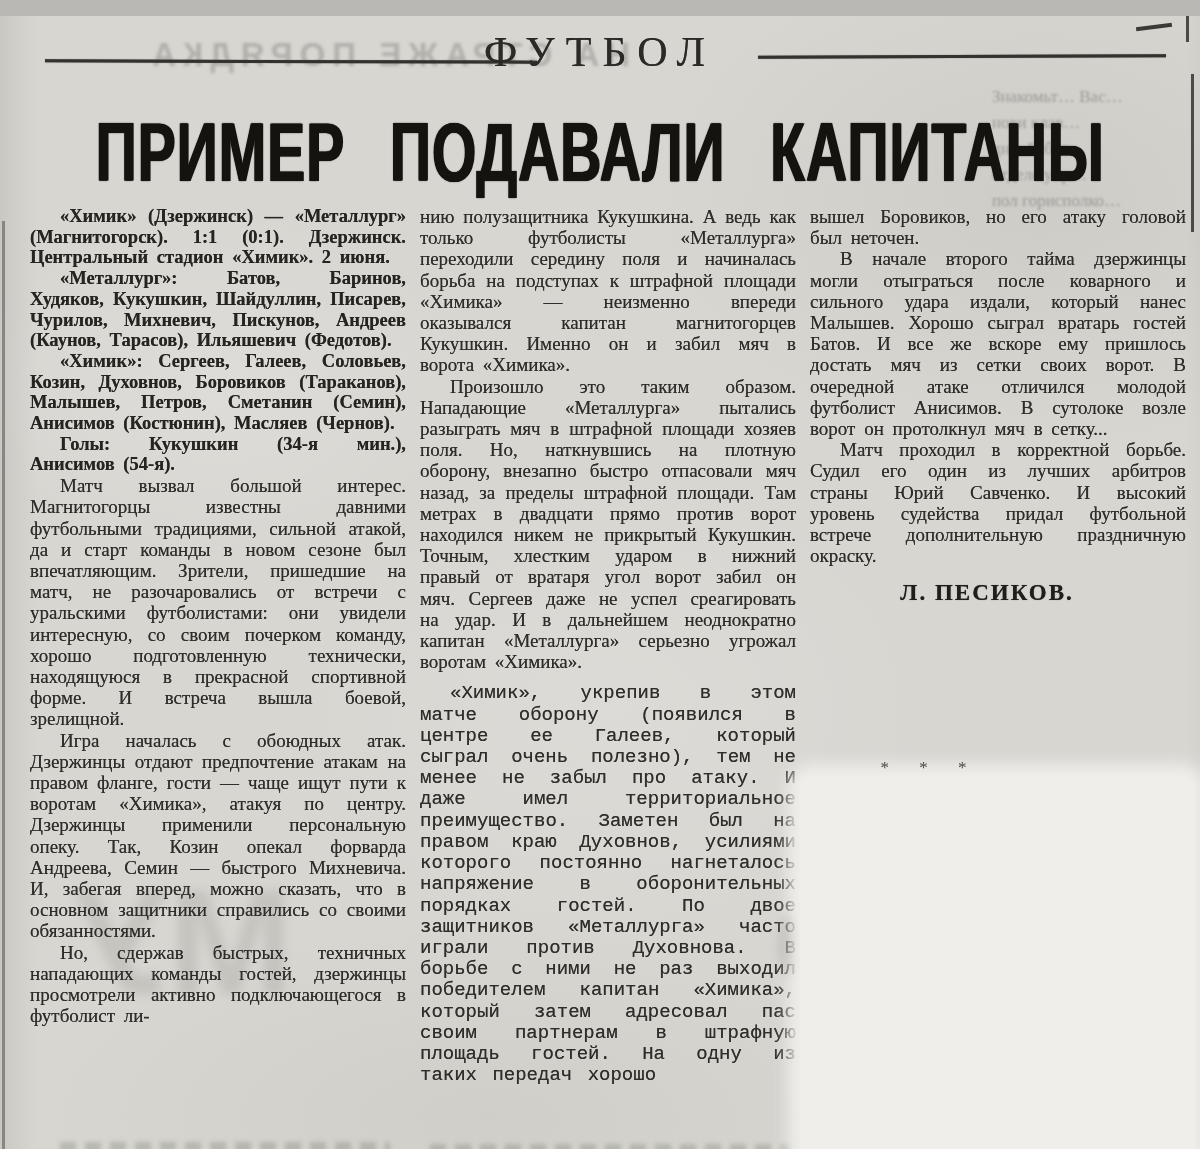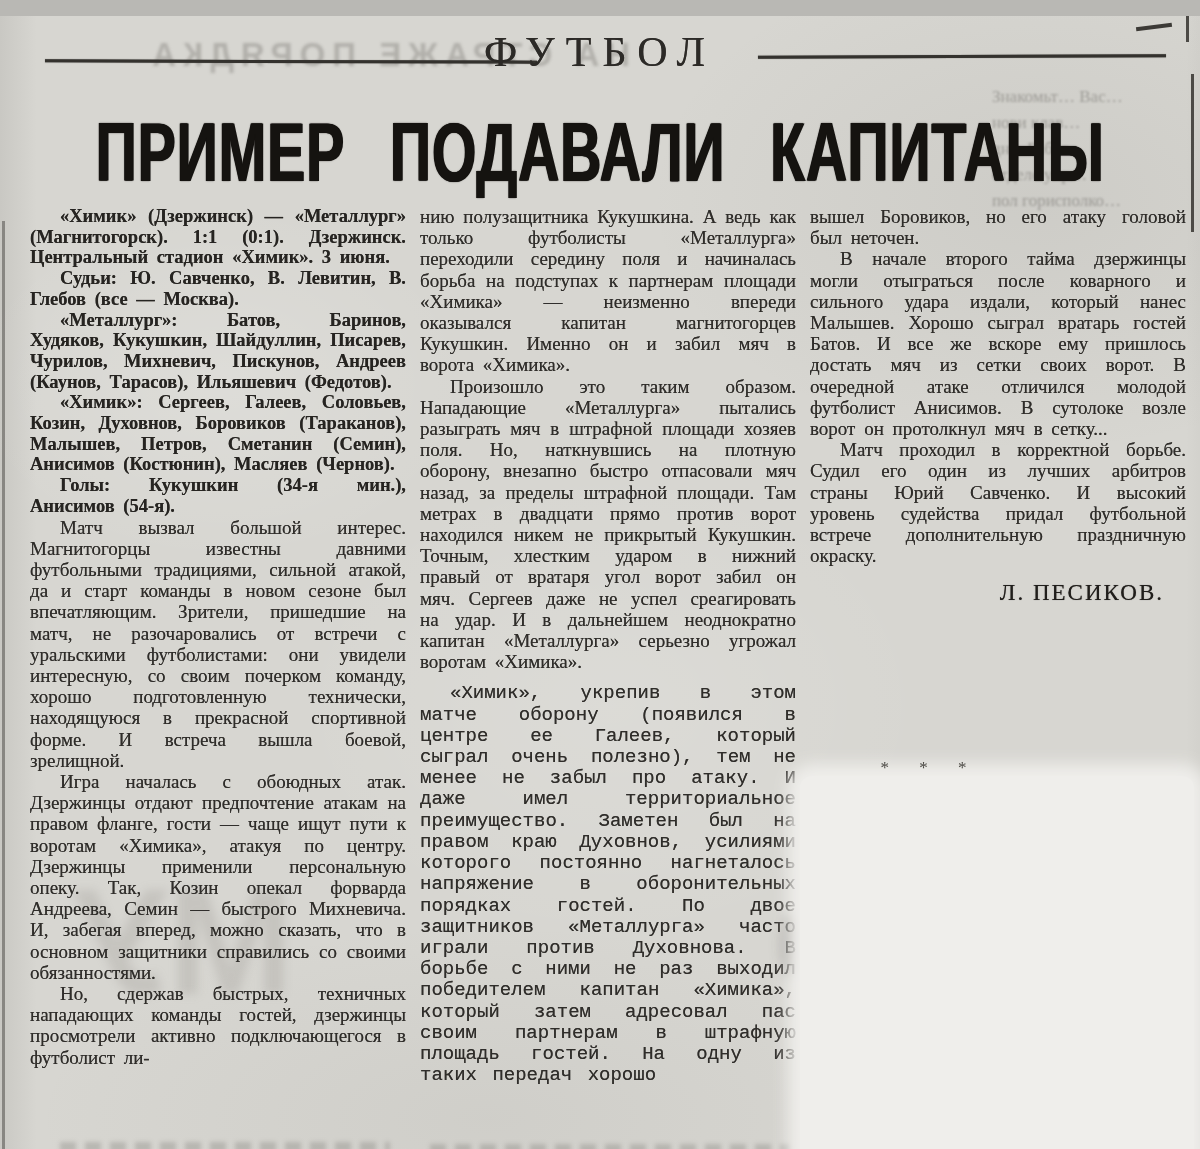--- a/index.html
+++ b/index.html
@@ -24,21 +24,21 @@
             text-shadow:1px 0 0 currentColor,-0.5px 0 0 currentColor,0 0 1.2px rgba(20,18,16,.85);}
   
   .columns{position:absolute;left:30px;top:190px;width:1158px;display:flex;gap:14px;z-index:2;}
   .col{width:376px;}
   .col p.para{margin:0;text-align:justify;text-indent:30px;
        font-size:19px;line-height:21.2px;word-spacing:4px;color:var(--ink,#2f2d2a);
        text-shadow:0 0 .6px rgba(45,43,40,.75);}
   .col p.para.lede{font-weight:bold;font-size:18.5px;line-height:20.7px;color:#262421;}
   .col p.para.noindent{text-indent:0;}
   .col p.para.spaced{margin-top:11px;font-family:Liberation Mono, monospace;}
-  .signature{margin:14px 22px 0 0;text-align:right;font-weight:normal;font-size:23px;
+  .signature{margin:14px 22px 0 0;text-align:center;font-weight:bold;font-size:23px;
              letter-spacing:2px;color:#201e1b;text-shadow:0 0 .7px rgba(30,28,25,.8);}
   
   .bleed-mirrored{position:absolute;top:20px;left:150px;width:480px;z-index:1;text-align:center;
       transform:scaleX(-1);font-family:"Liberation Sans",sans-serif;font-weight:bold;font-size:33px;
       letter-spacing:7px;color:rgba(122,120,114,.40);filter:blur(1.6px);white-space:nowrap;}
   .bleed-top-right{position:absolute;left:992px;top:68px;width:205px;z-index:1;
       font-size:17px;line-height:26px;color:rgba(122,120,115,.60);filter:blur(1.1px);}
   .bleed-top-right div{white-space:nowrap;overflow:hidden;}
   .bleed-big{position:absolute;left:75px;top:840px;z-index:1;font-family:"Liberation Sans",sans-serif;
       font-weight:bold;font-size:150px;color:rgba(128,126,120,.20);filter:blur(5px);transform:scaleX(-1);}
@@ -86,33 +86,32 @@
   <h1 class="headline">ПРИМЕР ПОДАВАЛИ КАПИТАНЫ</h1>
 
   <div class="right-rule"></div>
   <div class="tr-corner"></div>
   <div class="tr-dash"></div>
   <div class="left-edge"></div>
 
   <div class="columns">
     <div class="col">
       <div class="col-paras">
-          <p class="para lede">«Химик» (Дзержинск) — «Металлург» (Магнитогорск). 1:1 (0:1). Дзержинск. Центральный стадион «Химик». 3 июня.</p>
-          <p class="para lede">Судьи: Ю. Савченко, В. Левитин, В. Глебов (все — Москва).</p>
+          <p class="para lede">«Химик» (Дзержинск) — «Металлург» (Магнитогорск). 1:1 (0:1). Дзержинск. Центральный стадион «Химик». 2 июня.</p>
           <p class="para lede">«Металлург»: Батов, Баринов, Худяков, Кукушкин, Шайдуллин, Писарев, Чурилов, Михневич, Пискунов, Андреев (Каунов, Тарасов), Ильяшевич (Федотов).</p>
           <p class="para lede">«Химик»: Сергеев, Галеев, Соловьев, Козин, Духовнов, Боровиков (Тараканов), Малышев, Петров, Сметанин (Семин), Анисимов (Костюнин), Масляев (Чернов).</p>
           <p class="para lede">Голы: Кукушкин (34-я мин.), Анисимов (54-я).</p>
           <p class="para">Матч вызвал большой интерес. Магнитогорцы известны давними футбольными традициями, сильной атакой, да и старт команды в новом сезоне был впечатляющим. Зрители, пришедшие на матч, не разочаровались от встречи с уральскими футболистами: они увидели интересную, со своим почерком команду, хорошо подготовленную технически, находящуюся в прекрасной спортивной форме. И встреча вышла боевой, зрелищной.</p>
           <p class="para">Игра началась с обоюдных атак. Дзержинцы отдают предпочтение атакам на правом фланге, гости — чаще ищут пути к воротам «Химика», атакуя по центру. Дзержинцы применили персональную опеку. Так, Козин опекал форварда Андреева, Семин — быстрого Михневича. И, забегая вперед, можно сказать, что в основном защитники справились со своими обязанностями.</p>
           <p class="para">Но, сдержав быстрых, техничных нападающих команды гостей, дзержинцы просмотрели активно подключающегося в футболист ли-</p>
         </div>
     </div>
     <div class="col">
       <div class="col-paras">
-          <p class="para noindent">нию полузащитника Кукушкина. А ведь как только футболисты «Металлурга» переходили середину поля и начиналась борьба на подступах к партнерам площади «Химика» — неизменно впереди оказывался капитан магнитогорцев Кукушкин. Именно он и забил мяч в ворота «Химика».</p>
+          <p class="para noindent">нию полузащитника Кукушкина. А ведь как только футболисты «Металлурга» переходили середину поля и начиналась борьба на подступах к штрафной площади «Химика» — неизменно впереди оказывался капитан магнитогорцев Кукушкин. Именно он и забил мяч в ворота «Химика».</p>
           <p class="para">Произошло это таким образом. Нападающие «Металлурга» пытались разыграть мяч в штрафной площади хозяев поля. Но, наткнувшись на плотную оборону, внезапно быстро отпасовали мяч назад, за пределы штрафной площади. Там метрах в двадцати прямо против ворот находился никем не прикрытый Кукушкин. Точным, хлестким ударом в нижний правый от вратаря угол ворот забил он мяч. Сергеев даже не успел среагировать на удар. И в дальнейшем неоднократно капитан «Металлурга» серьезно угрожал воротам «Химика».</p>
           <p class="para spaced">«Химик», укрепив в этом матче оборону (появился в центре ее Галеев, который сыграл очень полезно), тем не менее не забыл про атаку. И даже имел территориальное преимущество. Заметен был на правом краю Духовнов, усилиями которого постоянно нагнеталось напряжение в оборонительных порядках гостей. По двое защитников «Металлурга» часто играли против Духовнова. В борьбе с ними не раз выходил победителем капитан «Химика», который затем адресовал пас своим партнерам в штрафную площадь гостей. На одну из таких передач хорошо</p>
         </div>
     </div>
     <div class="col">
       <div class="col-paras">
           <p class="para noindent">вышел Боровиков, но его атаку головой был неточен.</p>
           <p class="para">В начале второго тайма дзержинцы могли отыграться после коварного и сильного удара издали, который нанес Малышев. Хорошо сыграл вратарь гостей Батов. И все же вскоре ему пришлось достать мяч из сетки своих ворот. В очередной атаке отличился молодой футболист Анисимов. В сутолоке возле ворот он протолкнул мяч в сетку...</p>
           <p class="para">Матч проходил в корректной борьбе. Судил его один из лучших арбитров страны Юрий Савченко. И высокий уровень судейства придал футбольной встрече дополнительную праздничную окраску.</p>
         </div>

